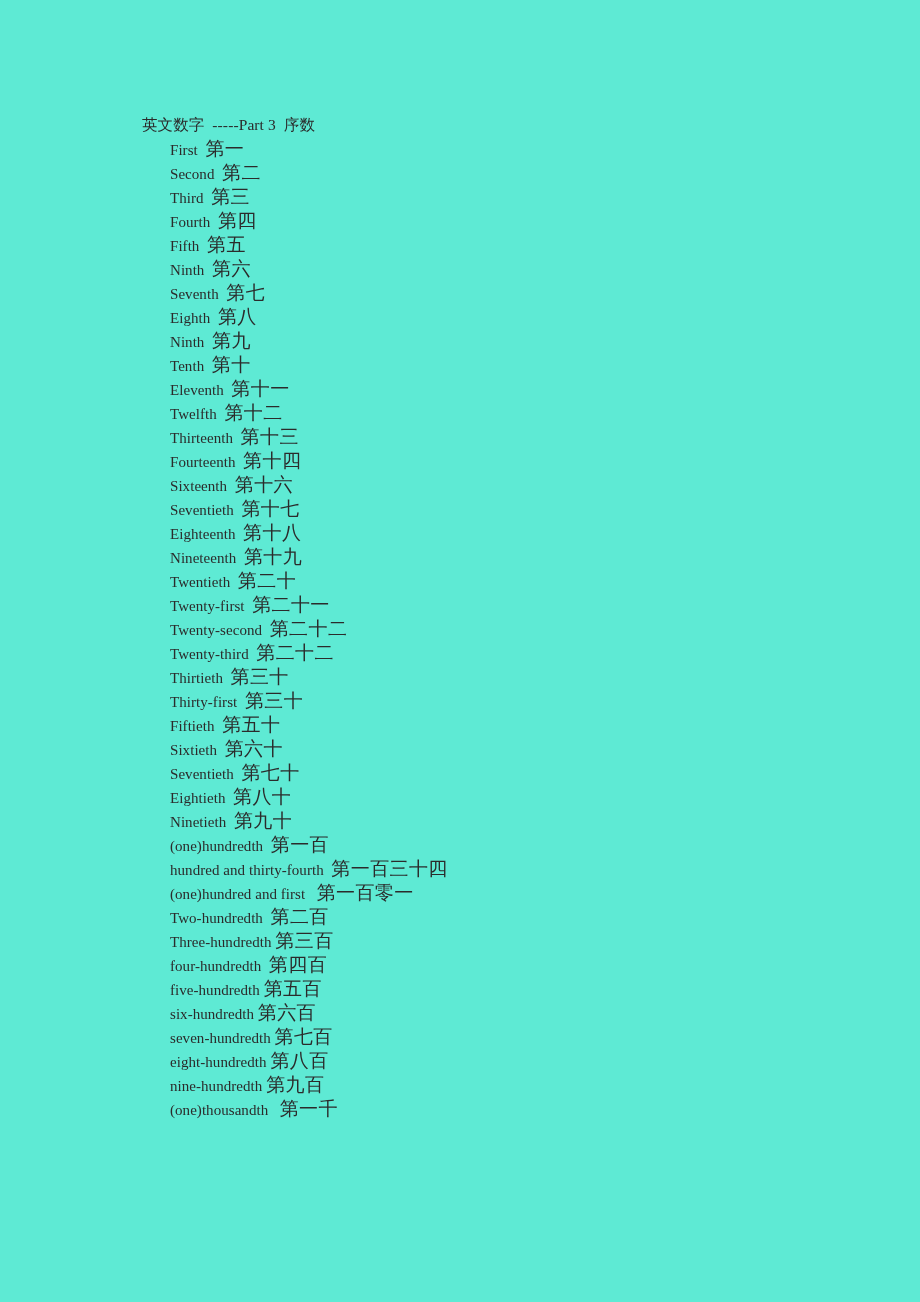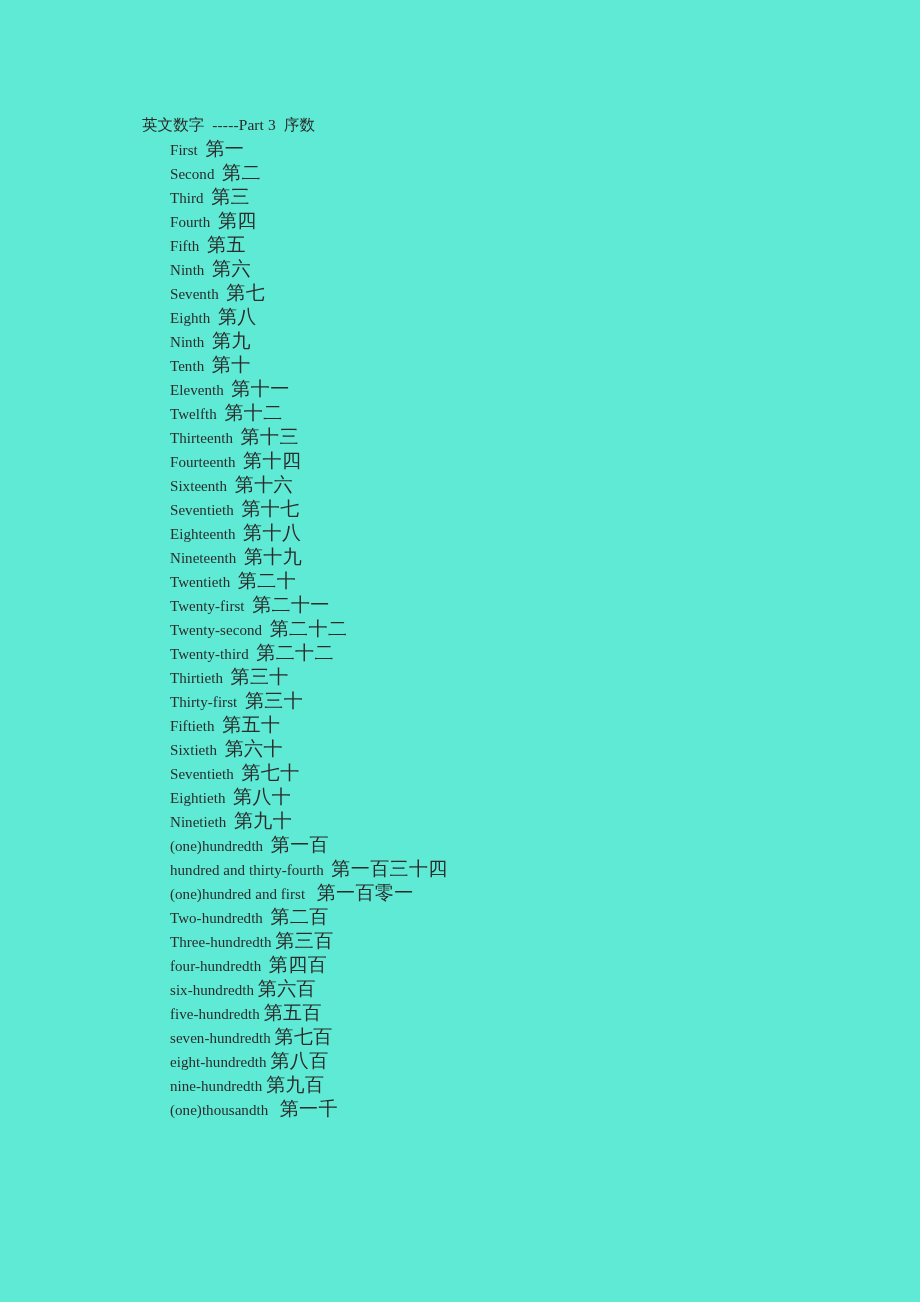--- a/index.html
+++ b/index.html
@@ -97,21 +97,21 @@
       <li class="ordinal-row"><span class="en">Sixtieth</span><span class="gap">  </span><span class="zh">第六十</span></li>
       <li class="ordinal-row"><span class="en">Seventieth</span><span class="gap">  </span><span class="zh">第七十</span></li>
       <li class="ordinal-row"><span class="en">Eightieth</span><span class="gap">  </span><span class="zh">第八十</span></li>
       <li class="ordinal-row"><span class="en">Ninetieth</span><span class="gap">  </span><span class="zh">第九十</span></li>
       <li class="ordinal-row"><span class="en">(one)hundredth</span><span class="gap">  </span><span class="zh">第一百</span></li>
       <li class="ordinal-row"><span class="en">hundred and thirty-fourth</span><span class="gap">  </span><span class="zh">第一百三十四</span></li>
       <li class="ordinal-row"><span class="en">(one)hundred and first</span><span class="gap">   </span><span class="zh">第一百零一</span></li>
       <li class="ordinal-row"><span class="en">Two-hundredth</span><span class="gap">  </span><span class="zh">第二百</span></li>
       <li class="ordinal-row"><span class="en">Three-hundredth</span><span class="gap"> </span><span class="zh">第三百</span></li>
       <li class="ordinal-row"><span class="en">four-hundredth</span><span class="gap">  </span><span class="zh">第四百</span></li>
+      <li class="ordinal-row"><span class="en">five-hundredth</span><span class="gap"> </span><span class="zh">第五百</span></li>
       <li class="ordinal-row"><span class="en">six-hundredth</span><span class="gap"> </span><span class="zh">第六百</span></li>
-      <li class="ordinal-row"><span class="en">five-hundredth</span><span class="gap"> </span><span class="zh">第五百</span></li>
       <li class="ordinal-row"><span class="en">seven-hundredth</span><span class="gap"> </span><span class="zh">第七百</span></li>
       <li class="ordinal-row"><span class="en">eight-hundredth</span><span class="gap"> </span><span class="zh">第八百</span></li>
       <li class="ordinal-row"><span class="en">nine-hundredth</span><span class="gap"> </span><span class="zh">第九百</span></li>
       <li class="ordinal-row"><span class="en">(one)thousandth</span><span class="gap">   </span><span class="zh">第一千</span></li>
     </ul>
 
 </div>
 
 </body></html>

